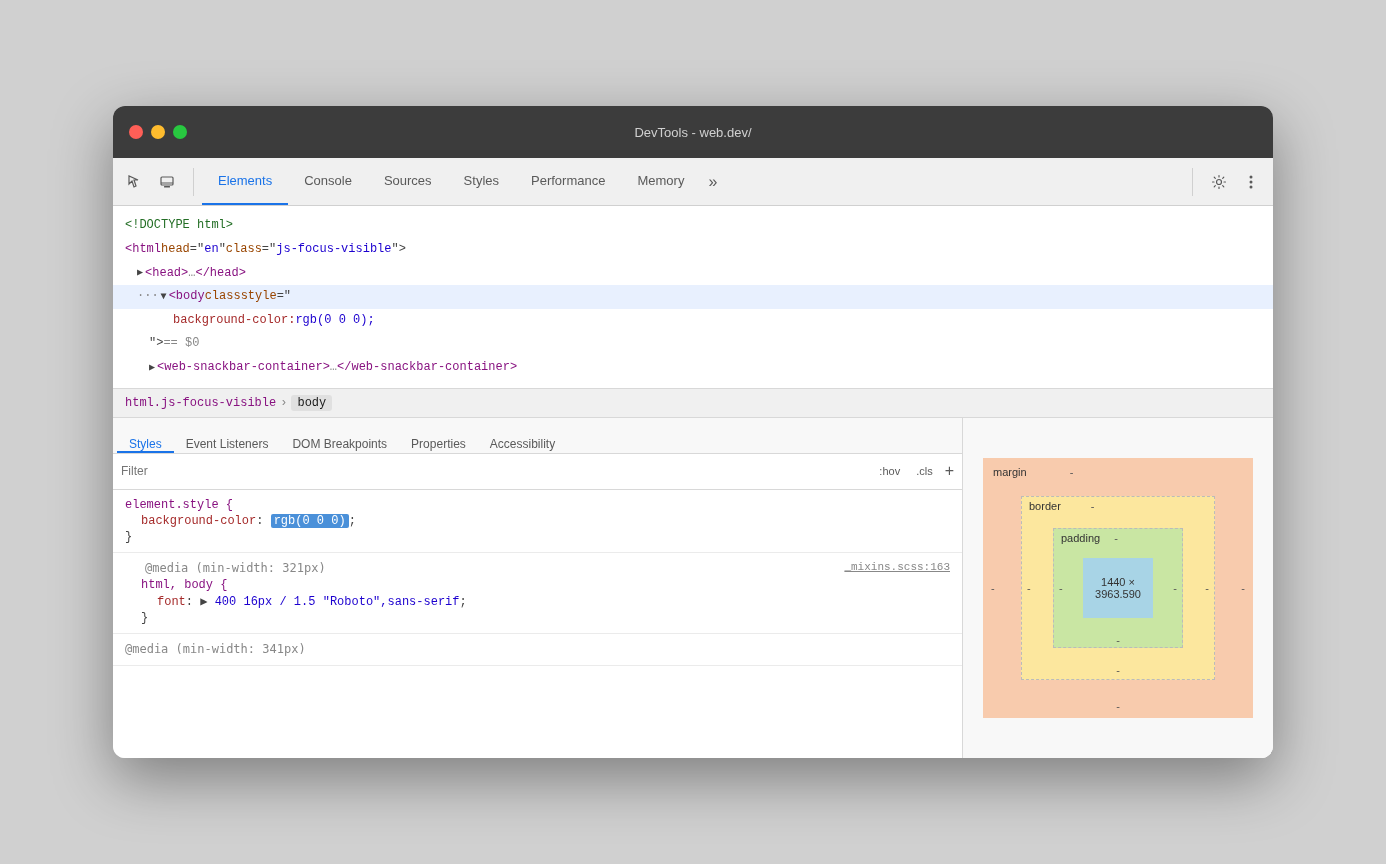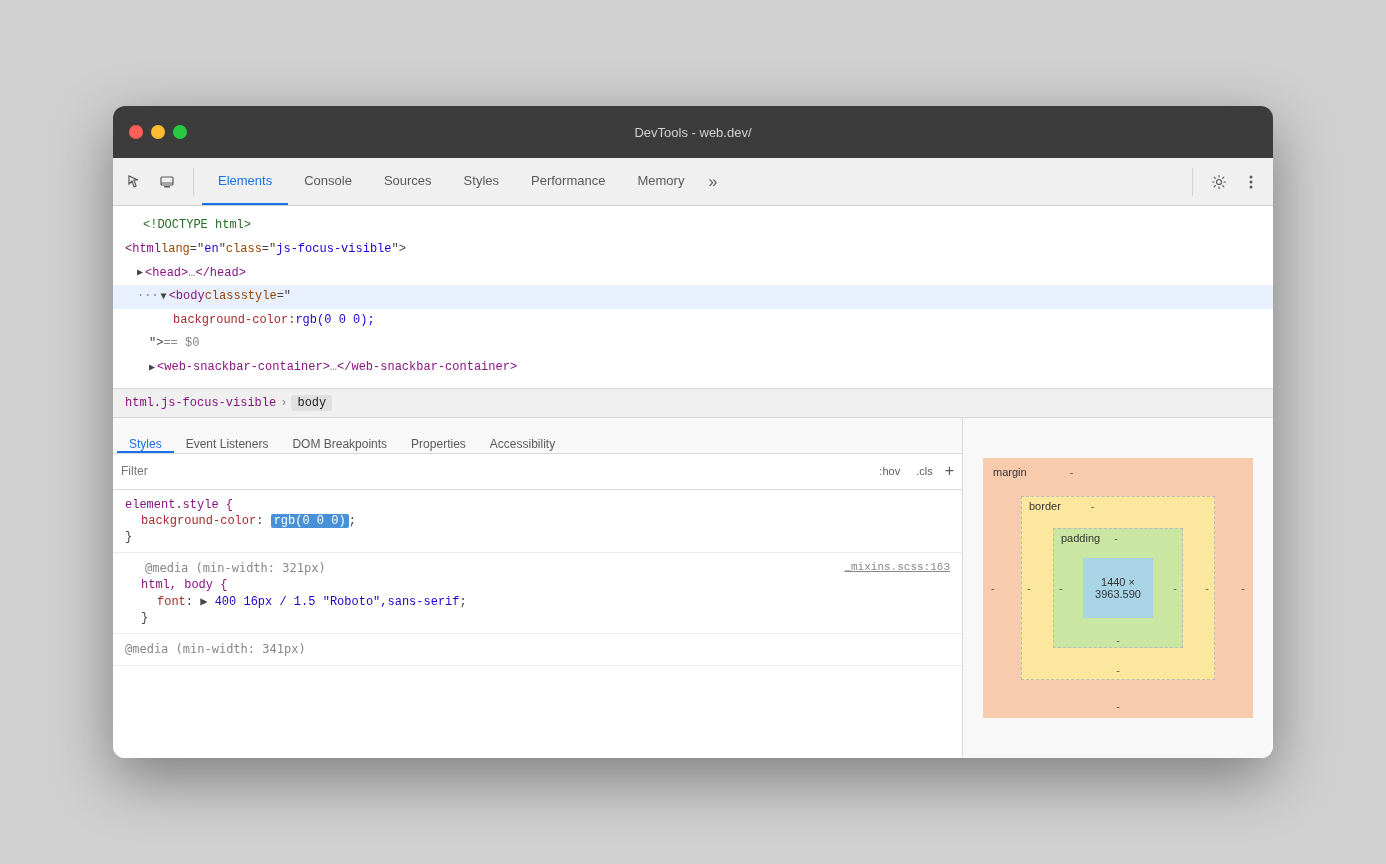--- a/index.html
+++ b/index.html
@@ -146,21 +146,21 @@
 
     .dom-line {
       padding: 1px 12px;
       display: flex;
       align-items: center;
     }
     .dom-line.selected {
       background: #e8f0fe;
     }
 
-    .comment { color: #236e25; margin-left: 18px; }
+    .comment { color: #236e25; }
     .arrow { color: #444; font-size: 10px; margin-right: 2px; }
 
     .dom-indent-1 { padding-left: 24px; }
     .dom-indent-2 { padding-left: 36px; }
     .dom-indent-4 { padding-left: 60px; }
     .dom-dots { color: #888; margin-right: 2px; }
 
     
     .breadcrumb {
       background: #f0f0f0;
@@ -372,21 +372,21 @@
   <div class="main-content">
 
     <div class="dom-panel">
 
       <div class="dom-line">
         <span class="comment">&lt;!DOCTYPE html&gt;</span>
       </div>
 
       <div class="dom-line">
         <span style="color:#881280">&lt;html </span>
-          <span style="color:#994500">lang</span>
+          <span style="color:#994500">head</span>
           <span style="color:#444">="</span>
           <span style="color:#1c00cf">en</span>
           <span style="color:#444">" </span>
           <span style="color:#994500">class</span>
           <span style="color:#444">="</span>
           <span style="color:#1c00cf">js-focus-visible</span>
           <span style="color:#444">"&gt;</span>
       </div>
 
       <div class="dom-line dom-indent-1">

